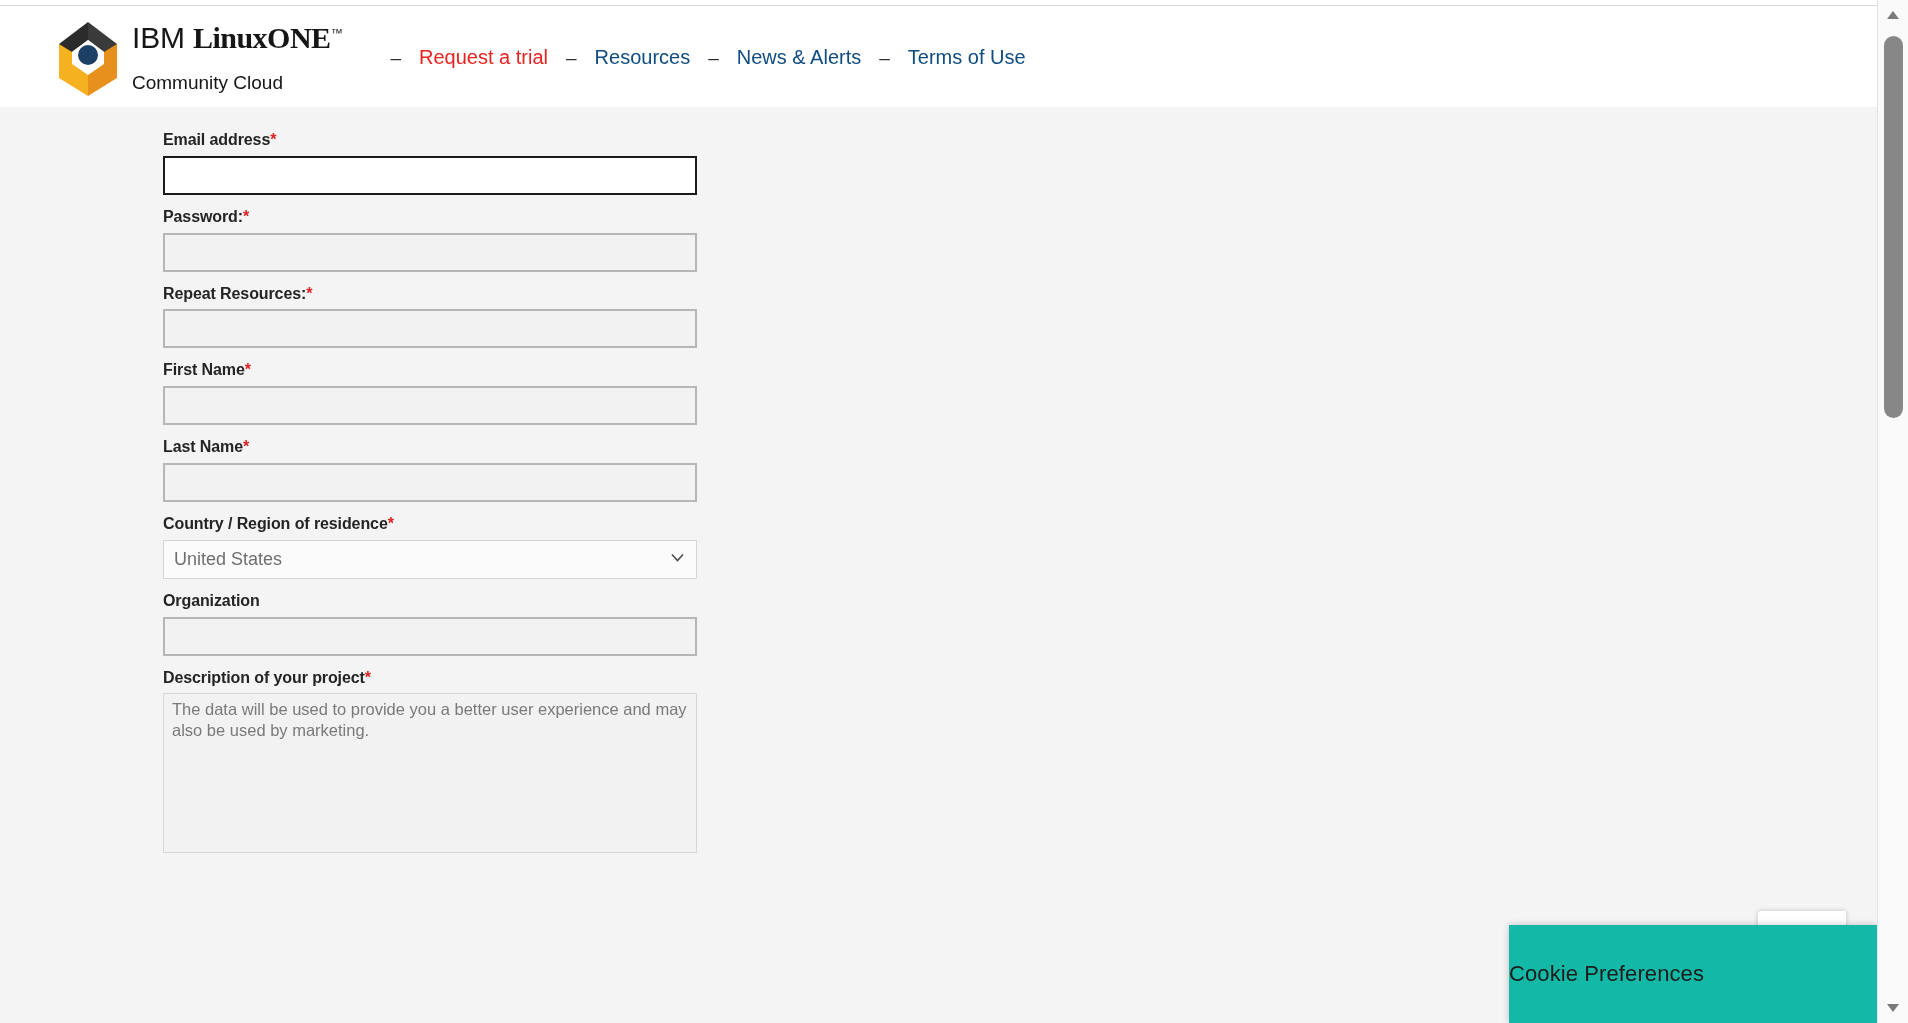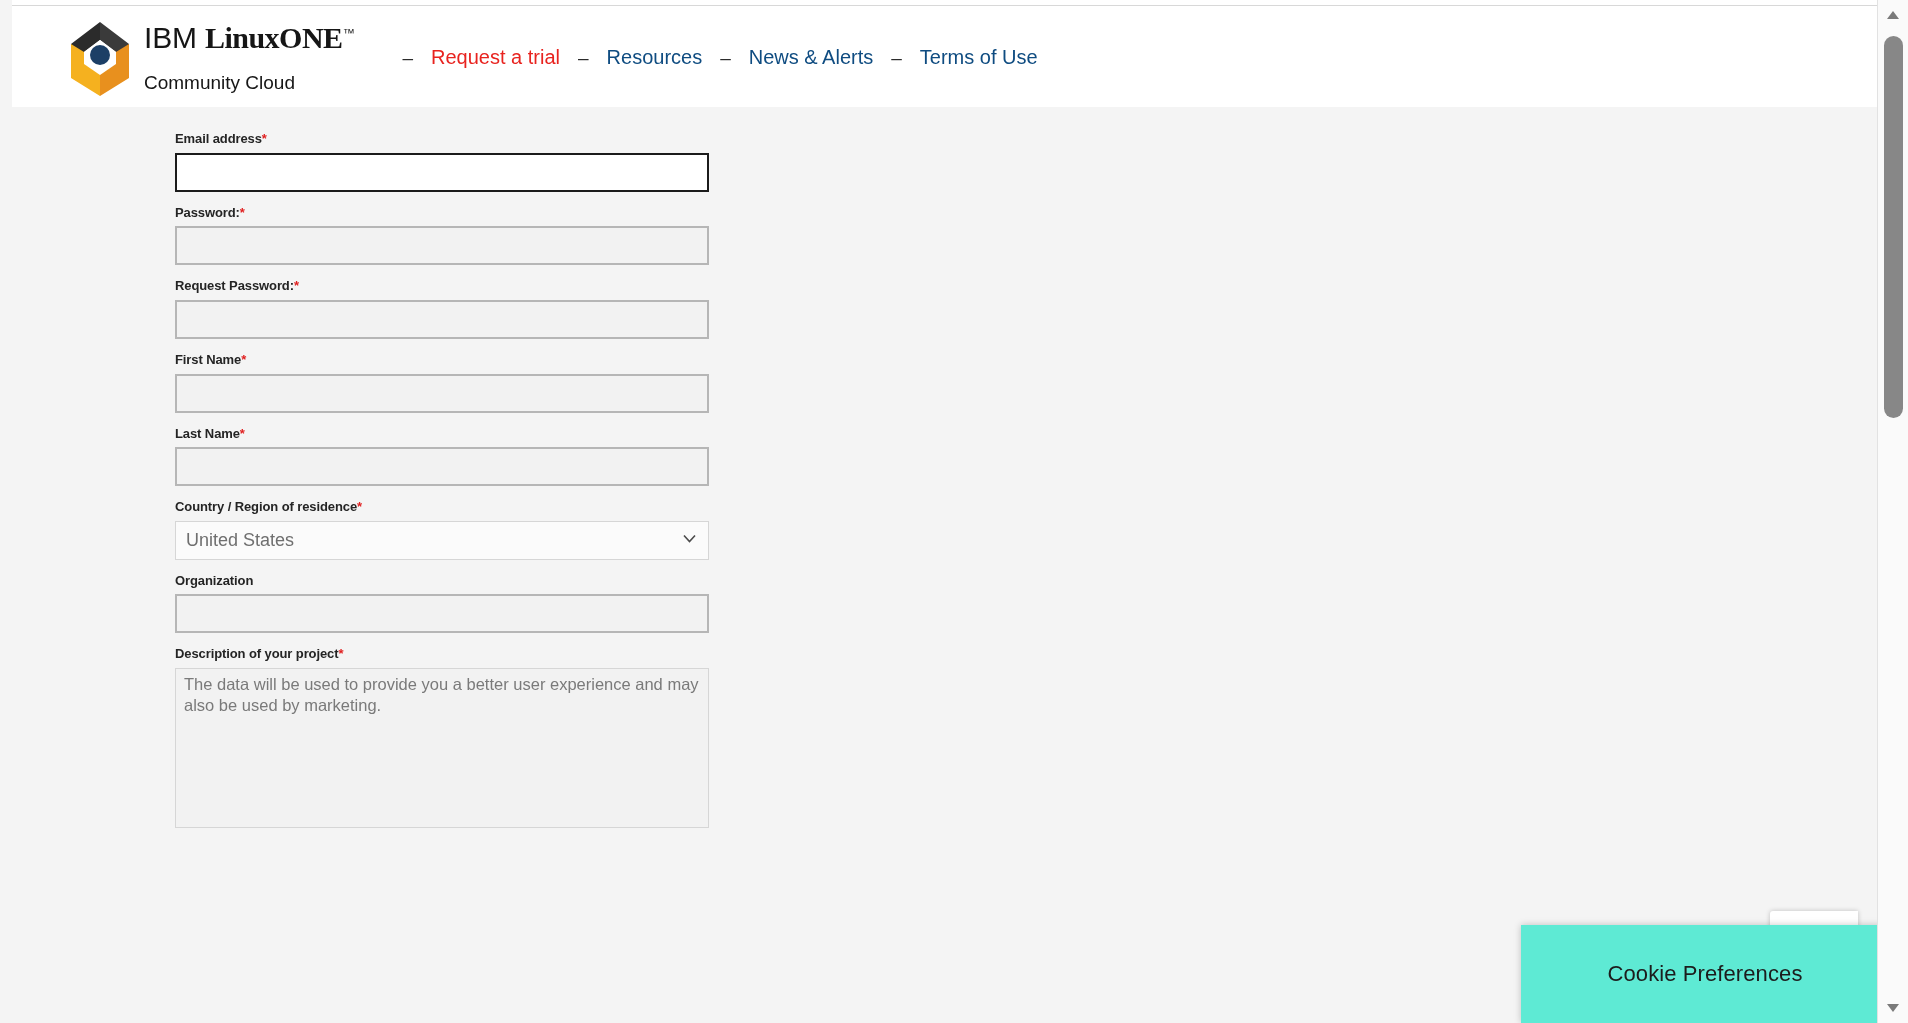--- a/index.html
+++ b/index.html
@@ -15,21 +15,21 @@
     position: relative;
     width: 1908px;
     height: 1023px;
     background: #f4f4f4;
     overflow: hidden;
   }
 
   
   .page {
     position: absolute;
-    left: 12px; top: 0;
+    left: 0; top: 0;
     width: 1877px;
     height: 1023px;
     background: #f4f4f4;
   }
 
   
   .top-strip {
     position: absolute;
     left: 0; top: 0;
     width: 1877px; height: 6px;
@@ -132,21 +132,21 @@
   .form {
     position: absolute;
     left: 163px;
     top: 25px;
     width: 534px;
   }
 
   .field { margin-bottom: 0; }
 
   .field-label {
-    font-size: 13px;
+    font-size: 16px;
     font-weight: 700;
     color: #242424;
     letter-spacing: -0.1px;
     display: block;
     margin-bottom: 7px;
     line-height: 1.05;
   }
   .req { color: #e02020; font-weight: 700; }
 
   .text-input {
@@ -227,25 +227,24 @@
     z-index: 30;
   }
 
   
   .cookie-pref {
     position: absolute;
     right: 0px;
     bottom: 0px;
     width: 368px;
     height: 98px;
-    background: #5eead4;
+    background: #14b8a6;
     box-shadow: 0 0 7px rgba(0,0,0,0.22);
     display: flex;
     align-items: center;
-    justify-content: center;
     z-index: 40;
     cursor: pointer;
   }
   .cookie-pref-label {
     font-size: 22px;
     color: #1c1c1c;
     letter-spacing: 0.1px;
   }
 
   
@@ -345,21 +344,21 @@
 
         <div class="field">
           <label class="field-label">
             <span>Password:</span><span class="req">*</span>
           </label>
           <input class="text-input" type="password" value="" style="">
         </div>
 
         <div class="field">
           <label class="field-label">
-            <span>Request Password:</span><span class="req">*</span>
+            <span>Repeat Resources:</span><span class="req">*</span>
           </label>
           <input class="text-input" type="password" value="" style="">
         </div>
 
         <div class="field">
           <label class="field-label">
             <span>First Name</span><span class="req">*</span>
           </label>
           <input class="text-input" type="text" value="" style="">
         </div>

